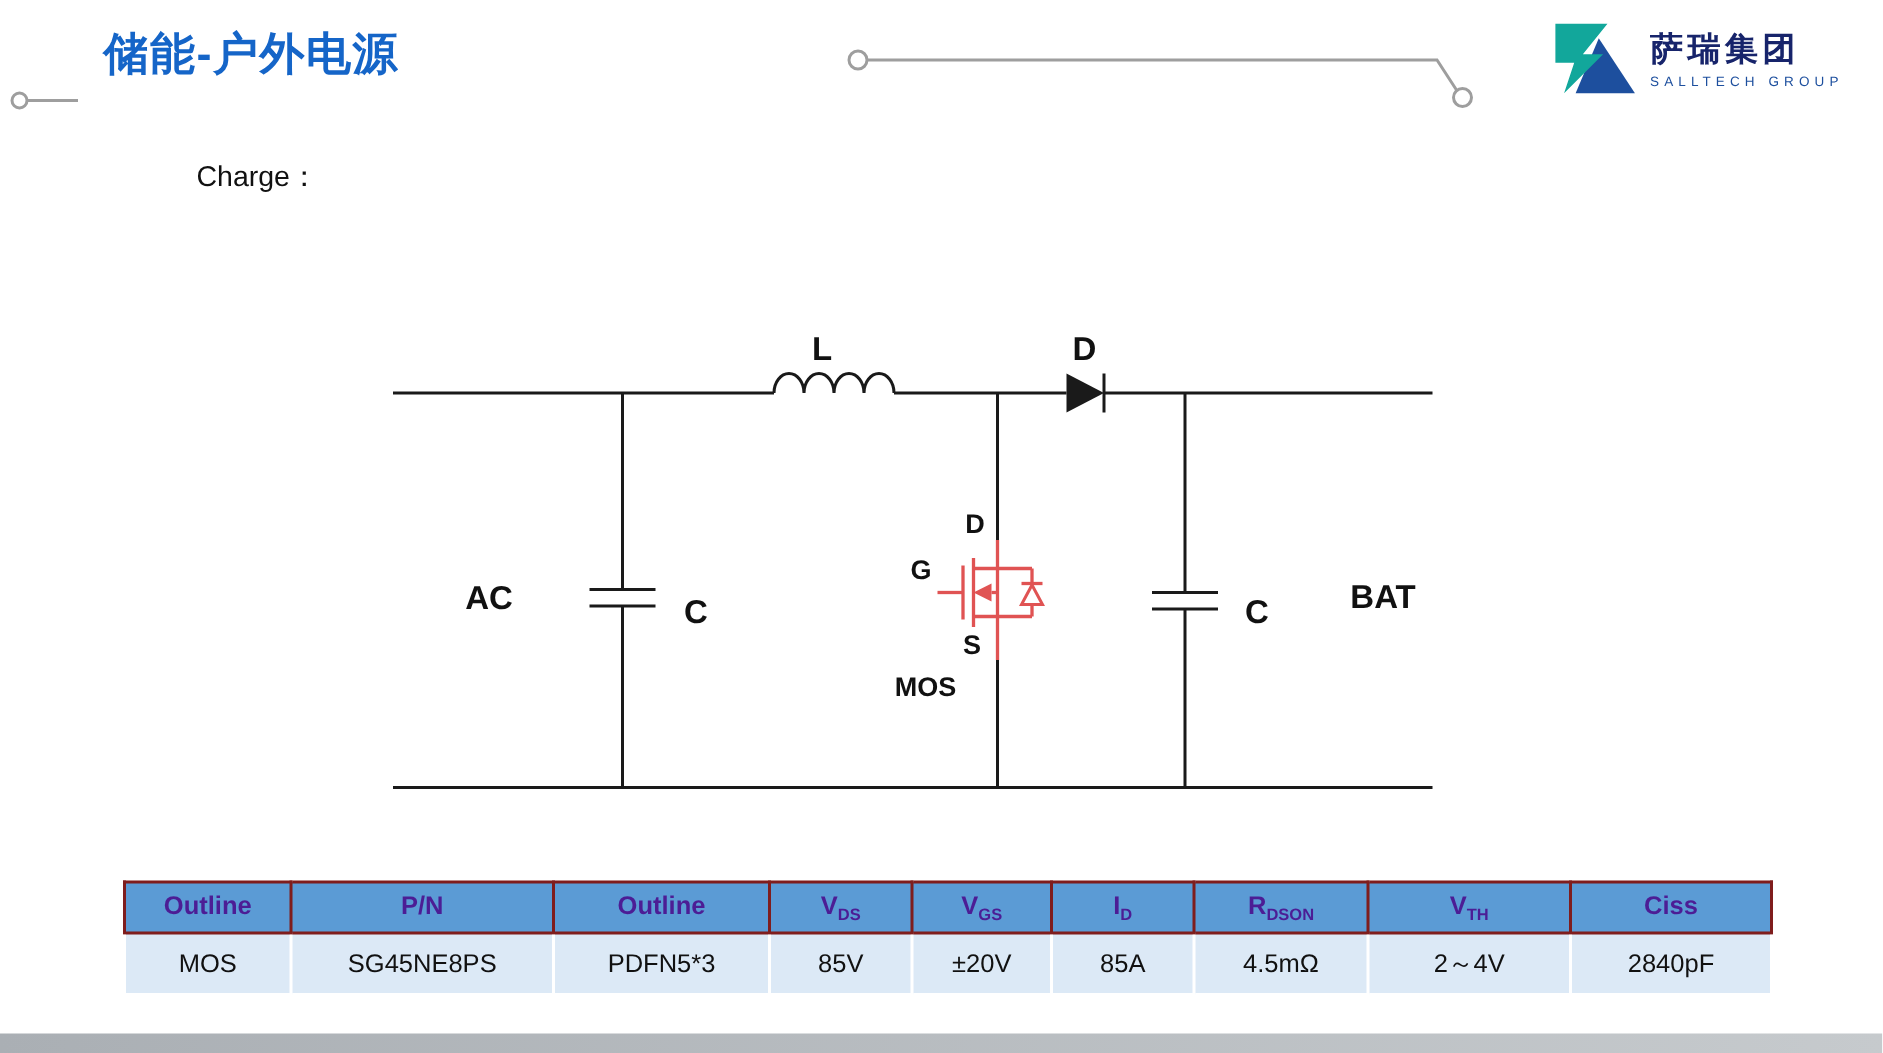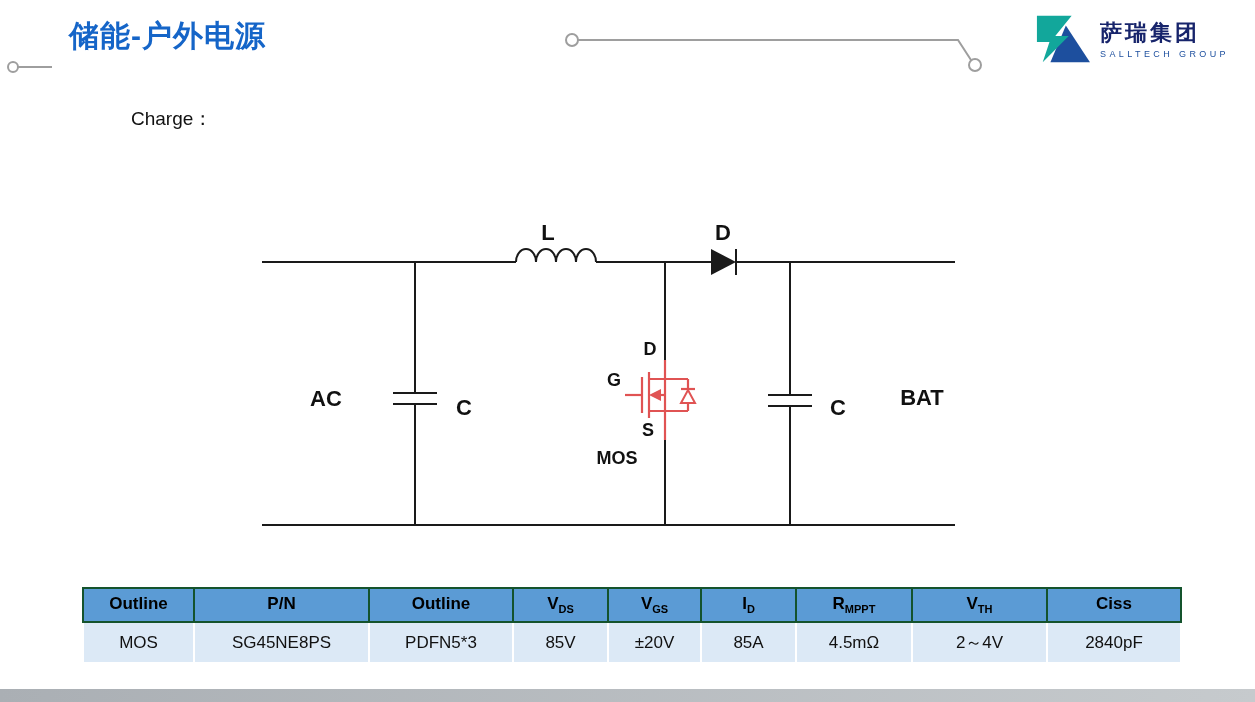--- a/index.html
+++ b/index.html
@@ -35,23 +35,23 @@
   .redfill { fill:var(--mosfet-red,#e05353); stroke:none; }
   .redhollow { fill:#fff; stroke:var(--mosfet-red,#e05353); stroke-width:2; }
   .clabel { font-family:"Liberation Sans",sans-serif; font-weight:bold; font-size:22px; fill:#111; text-anchor:middle; }
   .clabel-sm { font-family:"Liberation Sans",sans-serif; font-weight:bold; font-size:18px; fill:#111; text-anchor:middle; }
 
   .spec-table {
     position:absolute; left:82px; top:587px; width:1098px;
     border-collapse:collapse; table-layout:fixed; text-align:center;
   }
   .spec-table th {
-    background:var(--table-header-bg,#5b9bd5); color:#000000;
+    background:var(--table-header-bg,#5b9bd5); color:#4c1d95;
     font-size:17px; font-weight:bold; height:34px;
-    border:2px solid #14532d; vertical-align:middle;
+    border:2px solid #7f1d1d; vertical-align:middle;
   }
   .spec-table td {
     background:var(--table-row-bg,#dce9f6); color:#111;
     font-size:17px; height:41px;
     border:2px solid #fff; vertical-align:middle;
   }
   .hsub { font-size:11px; }
 
   .footer-bar {
     position:absolute; left:0; bottom:0; width:1255px; height:13px;
@@ -152,21 +152,21 @@
         <col style="width:134px">
     </colgroup>
     <thead>
       <tr>
         <th><span>Outline</span><sub class="hsub"></sub></th>
         <th><span>P/N</span><sub class="hsub"></sub></th>
         <th><span>Outline</span><sub class="hsub"></sub></th>
         <th><span>V</span><sub class="hsub">DS</sub></th>
         <th><span>V</span><sub class="hsub">GS</sub></th>
         <th><span>I</span><sub class="hsub">D</sub></th>
-        <th><span>R</span><sub class="hsub">MPPT</sub></th>
+        <th><span>R</span><sub class="hsub">DSON</sub></th>
         <th><span>V</span><sub class="hsub">TH</sub></th>
         <th><span>Ciss</span><sub class="hsub"></sub></th>
       </tr>
     </thead>
     <tbody>
       <tr>
         <td>MOS</td>
         <td>SG45NE8PS</td>
         <td>PDFN5*3</td>
         <td>85V</td>

